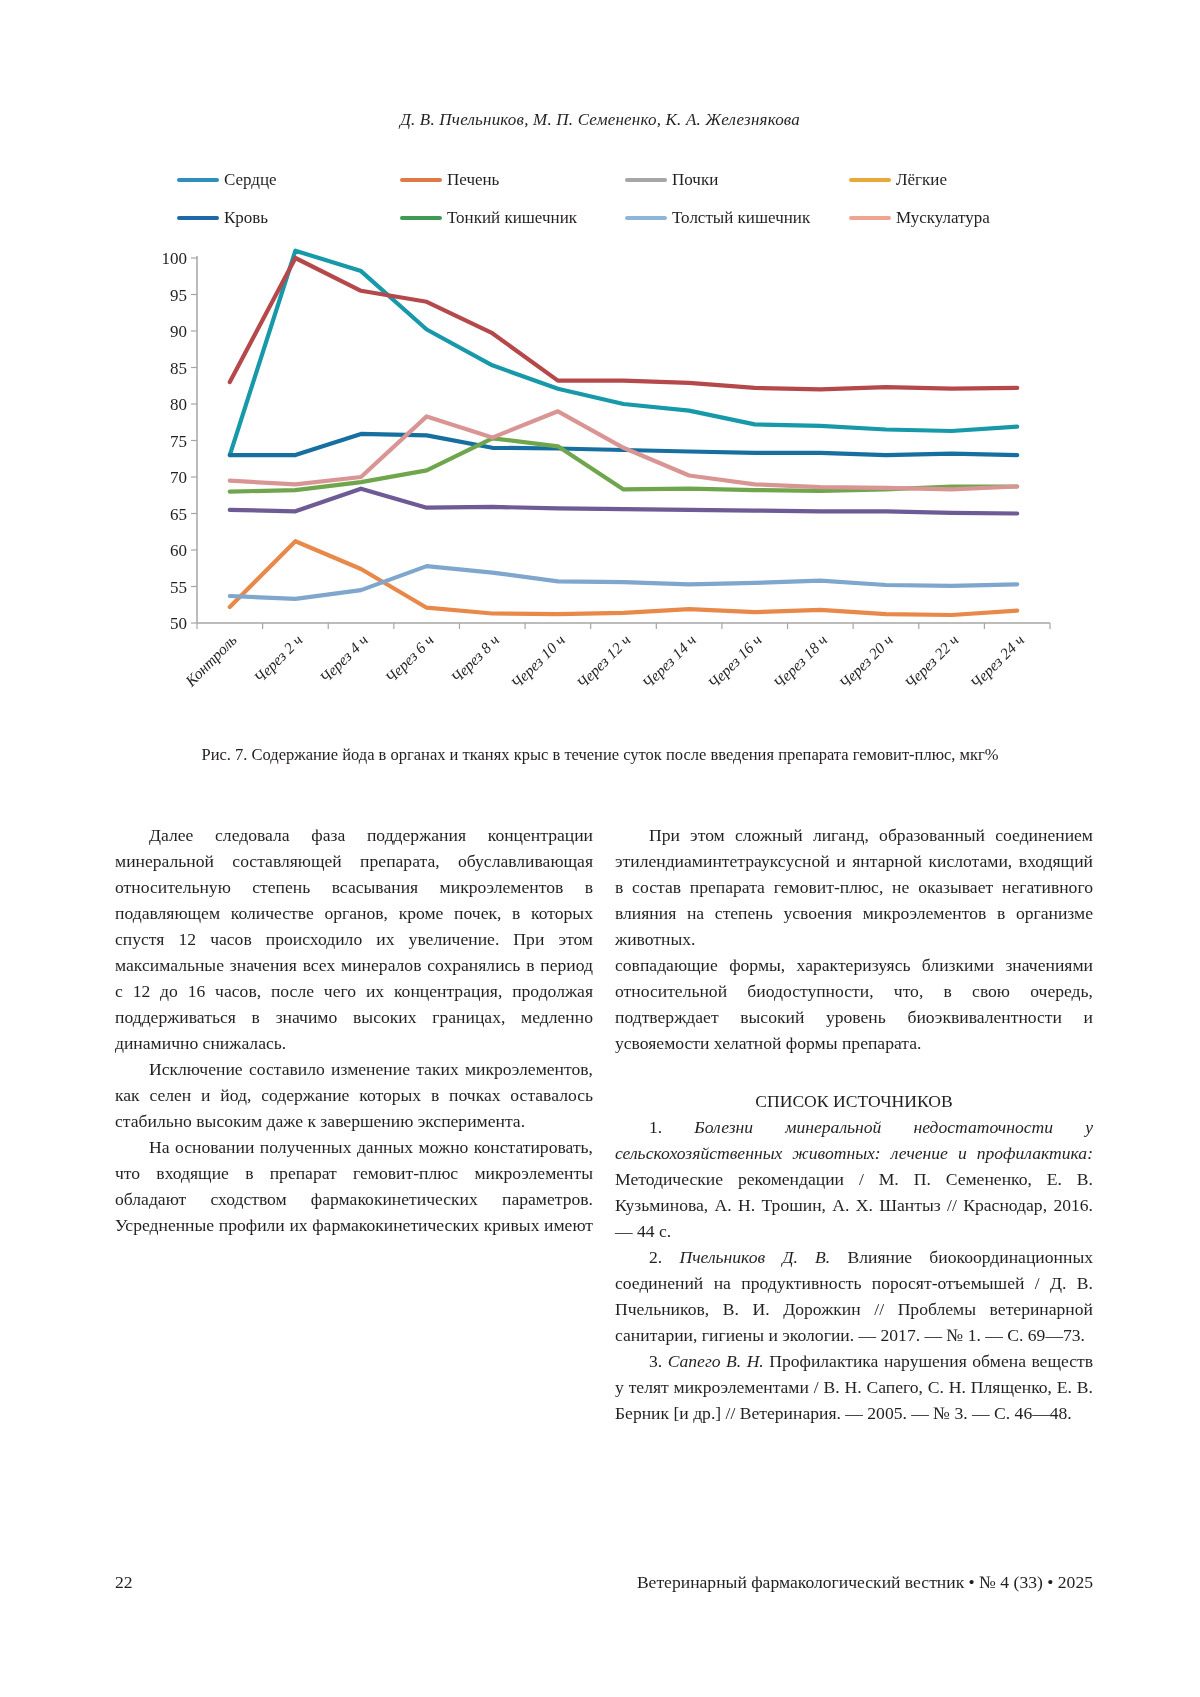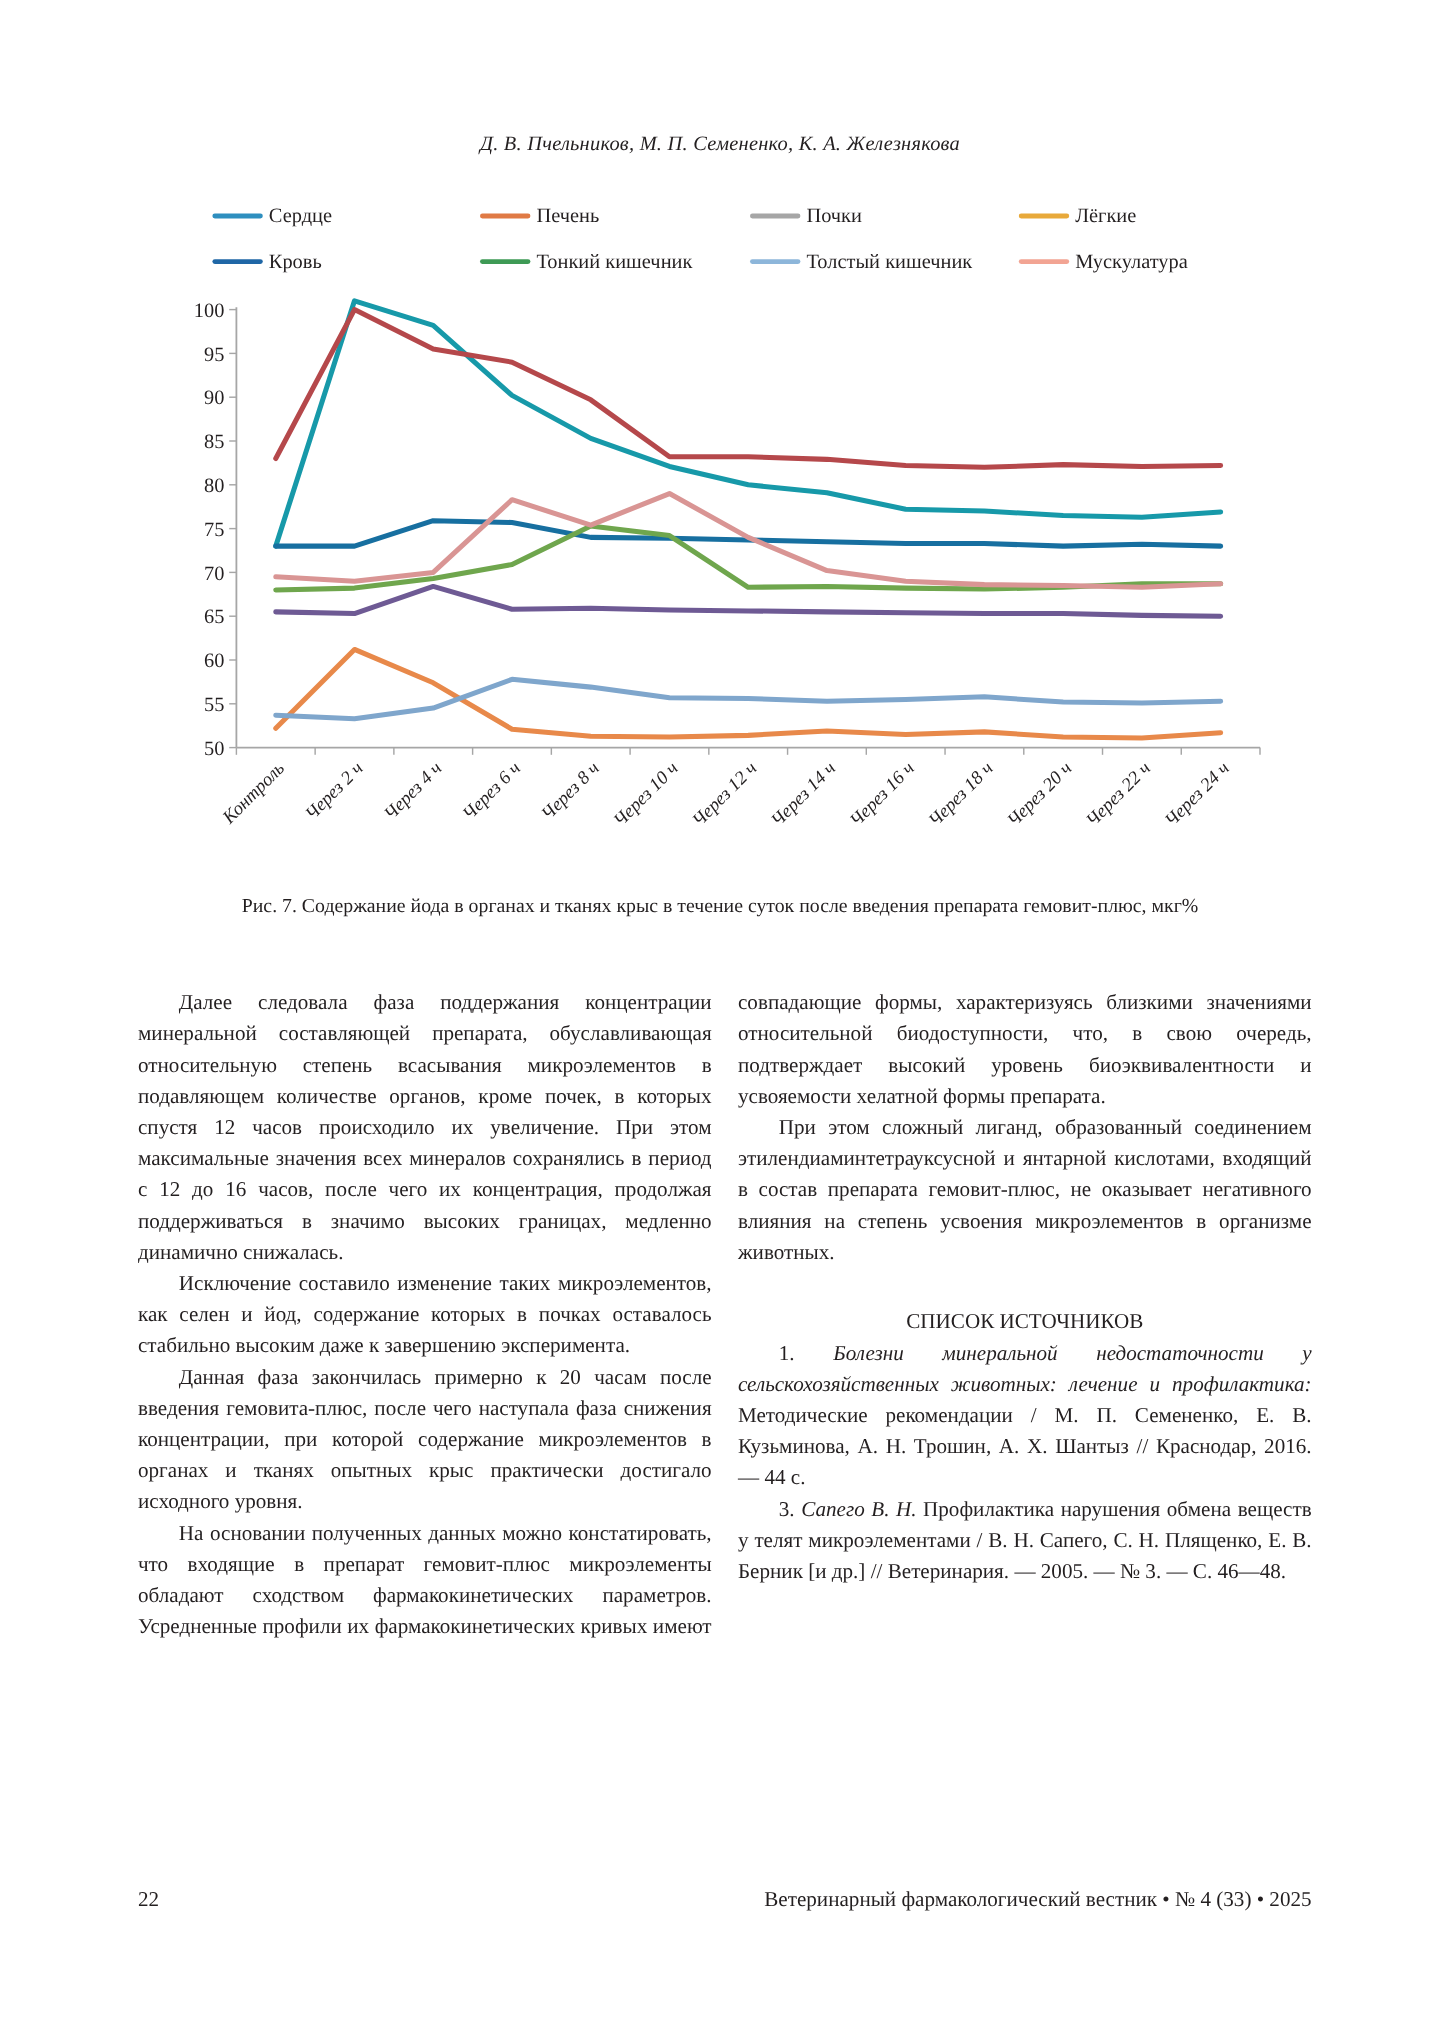--- a/index.html
+++ b/index.html
@@ -131,28 +131,28 @@
     </g>
 </svg>
 
 <div class="caption">
   <b>Рис. 7.</b><span> Содержание йода в органах и тканях крыс в течение суток после введения препарата гемовит-плюс, мкг%</span>
 </div>
 
 <div class="col col-left">
   <p>Далее следовала фаза поддержания концентрации минеральной составляющей препарата, обуславливающая относительную степень всасывания микроэлементов в подавляющем количестве органов, кроме почек, в которых спустя 12 часов происходило их увеличение. При этом максимальные значения всех минералов сохранялись в период с 12 до 16 часов, после чего их концентрация, продолжая поддерживаться в значимо высоких границах, медленно динамично снижалась.</p>
   <p>Исключение составило изменение таких микроэлементов, как селен и йод, содержание которых в почках оставалось стабильно высоким даже к завершению эксперимента.</p>
-  <p>Данная фаза закончилась примерно к 20 часам после введения гемовита-плюс, после чего наступала фаза снижения концентрации, при которой содержание микроэлементов в органах и тканях опытных крыс практически достигало исходного уровня.</p>
   <p style="text-align-last: justify;">На основании полученных данных можно констатировать, что входящие в препарат гемовит-плюс микроэлементы обладают сходством фармакокинетических параметров. Усредненные профили их фармакокинетических кривых имеют</p>
 </div>
 
 <div class="col col-right">
+  <p>При этом сложный лиганд, образованный соединением этилендиаминтетрауксусной и янтарной кислотами, входящий в состав препарата гемовит-плюс, не оказывает негативного влияния на степень усвоения микроэлементов в организме животных.</p>
   <p style="text-indent:0">совпадающие формы, характеризуясь близкими значениями относительной биодоступности, что, в свою очередь, подтверждает высокий уровень биоэквивалентности и усвояемости хелатной формы препарата.</p>
-  <p>При этом сложный лиганд, образованный соединением этилендиаминтетрауксусной и янтарной кислотами, входящий в состав препарата гемовит-плюс, не оказывает негативного влияния на степень усвоения микроэлементов в организме животных.</p>
   <h3>СПИСОК ИСТОЧНИКОВ</h3>
   <p class="ref"><span>1. </span><i>Болезни минеральной недостаточности у сельскохозяйственных животных: лечение и профилактика:</i><span> Методические рекомендации / М. П. Семененко, Е. В. Кузьминова, А. Н. Трошин, А. Х. Шантыз // Краснодар, 2016. — 44 с.</span></p>
+  <p class="ref"><span>2. </span><i>Пчельников Д. В.</i><span> Влияние биокоординационных соединений на продуктивность поросят-отъемышей / Д. В. Пчельников, В. И. Дорожкин // Проблемы ветеринарной санитарии, гигиены и экологии. — 2017. — № 1. — С. 69—73.</span></p>
   <p class="ref"><span>3. </span><i>Сапего В. Н.</i><span> Профилактика нарушения обмена веществ у телят микроэлементами / В. Н. Сапего, С. Н. Плященко, Е. В. Берник [и др.] // Ветеринария. — 2005. — № 3. — С. 46—48.</span></p>
 </div>
 
 <div class="footer">
   <span class="page-number">22</span>
   <span class="journal">Ветеринарный фармакологический вестник • № 4 (33) • 2025</span>
 </div>
 
 </body></html>

